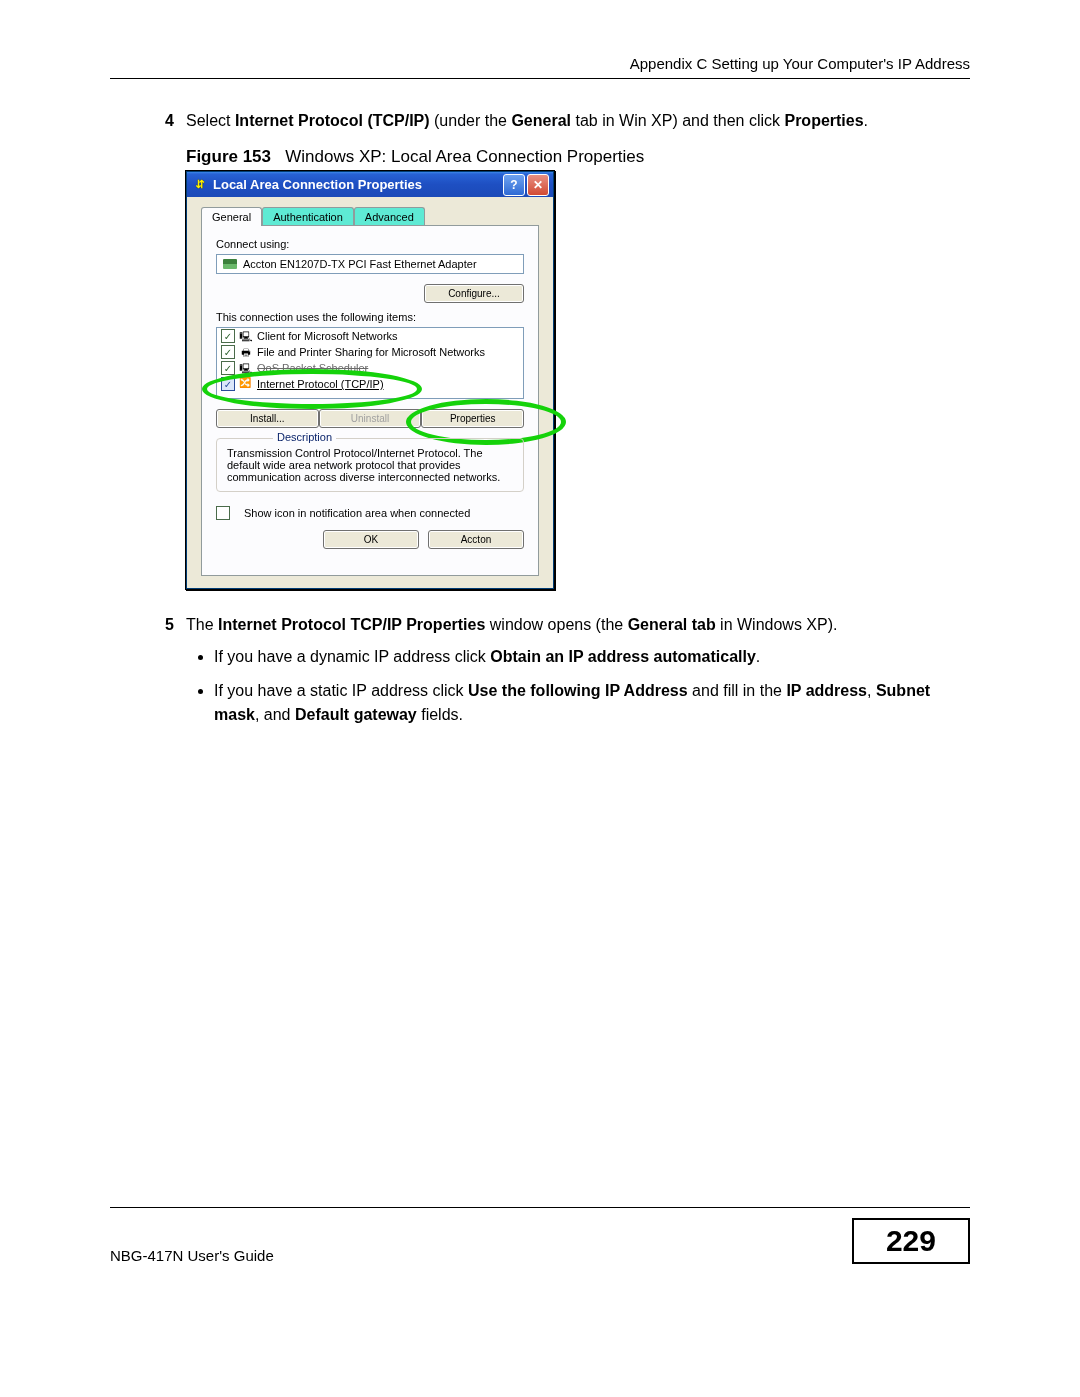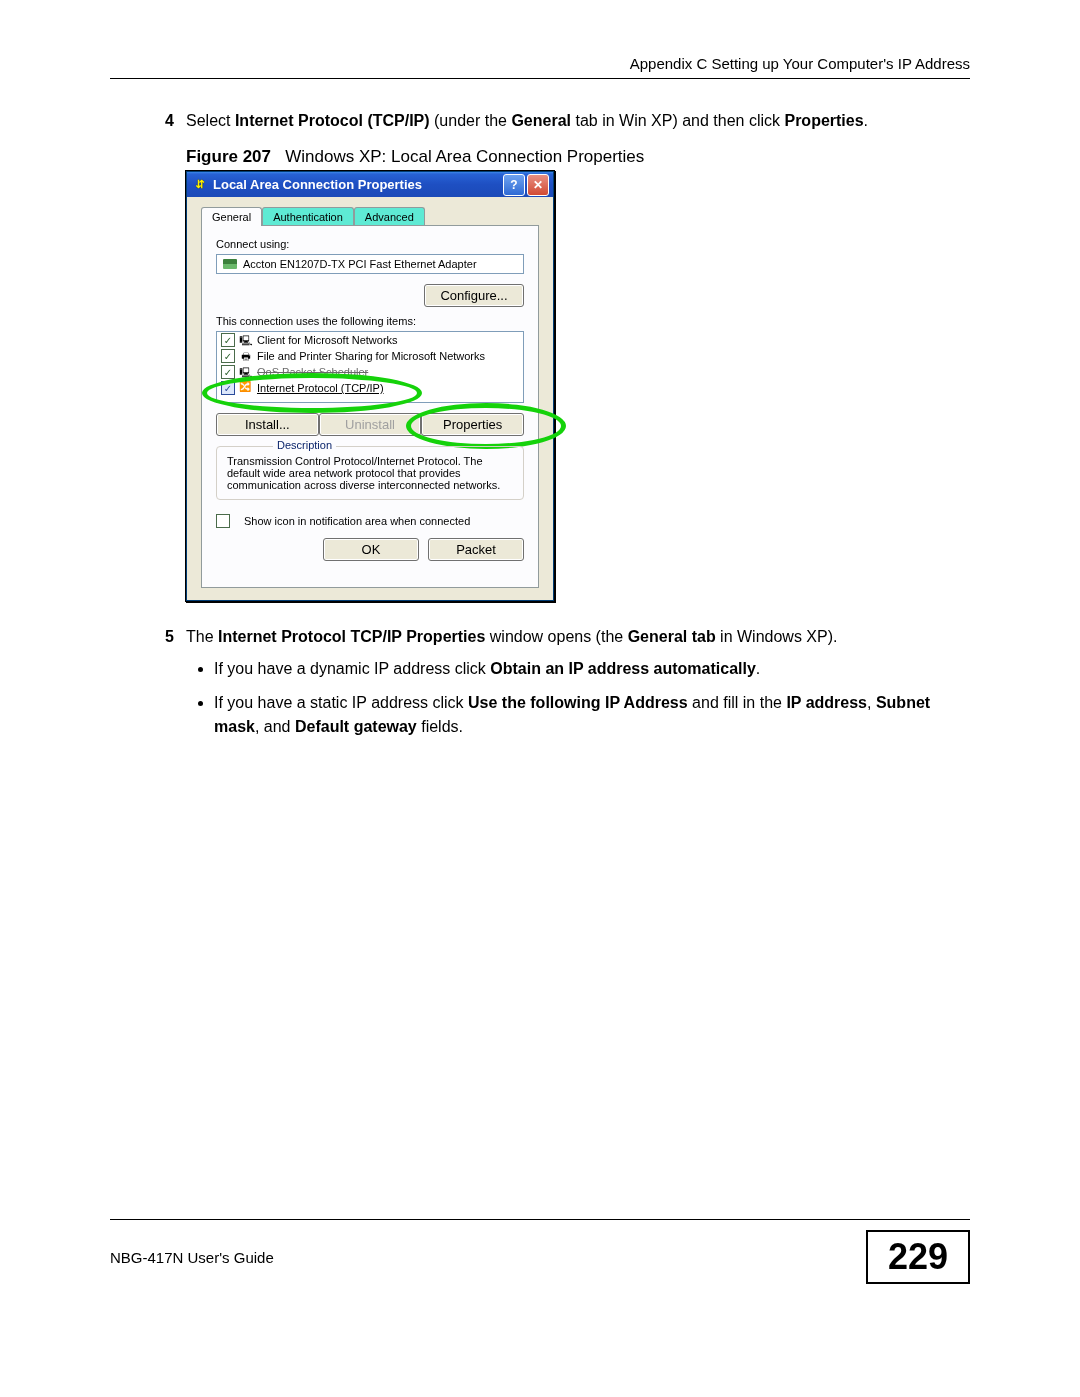--- a/index.html
+++ b/index.html
@@ -131,21 +131,21 @@
     background: linear-gradient(to bottom, #3b803b 50%, #6ab86a 50%);
     margin-right: 6px;
     border-radius: 1px;
   }
   .btn-row { text-align: right; margin-top: 10px;}
   .xp-btn {
     display: inline-block;
     min-width: 82px;
     padding: 3px 8px;
     text-align: center;
-    font-size: 13px;
+    font-size: 10px;
     background: #ece9d8;
     border: 1px solid #707070;
     border-radius: 3px;
     box-shadow: inset 0 0 0 1px #fff;
   }
   .xp-btn.disabled { color: #a0a0a0; }
   .items-list {
     background: #fff;
     border: 1px solid #7f9db9;
     height: 70px;
@@ -226,54 +226,54 @@
     padding-left: 28px;
   }
   .bullets li {
     font-size: 16px;
     line-height: 1.5;
     margin-bottom: 10px;
   }
 
   .footer-row {
     display: flex;
-    align-items: center;
+    align-items: flex-end;
     justify-content: space-between;
     margin-top: 470px;
   }
   .footer-hr {
     border: none;
     border-top: 1px solid #000;
     margin: 0 0 10px 0;
   }
   .doc-title { font-size: 15px; }
   .page-box {
     border: 2px solid #000;
-    padding: 4px 20px;
-    font-size: 36px;
+    padding: 4px 32px;
+    font-size: 30px;
     font-weight: bold;
     font-family: Verdana, Arial, sans-serif;
   }
 </style>
 </head>
 <body>
 
 <div class="page">
   <div class="header-line">Appendix C Setting up Your Computer's IP Address</div>
   <hr class="hr">
 
   <div class="step">
     <div class="step-num">4</div>
     <div class="step-body">
       <span>Select </span><span class="bold">Internet Protocol (TCP/IP)</span><span> (under the </span><span class="bold">General</span><span> tab in Win XP) and then click </span><span class="bold">Properties</span><span>.</span>
     </div>
   </div>
 
   <div class="figure-caption">
-    <span class="fig-label">Figure 207</span>&nbsp;&nbsp;&nbsp;<span>Windows XP: Local Area Connection Properties</span>
+    <span class="fig-label">Figure 153</span>&nbsp;&nbsp;&nbsp;<span>Windows XP: Local Area Connection Properties</span>
   </div>
 
   <div class="xp-dialog">
     <div class="titlebar">
       <span class="title-icon">⇵</span>
       <span class="title-text">Local Area Connection Properties</span>
       <span class="title-btn help">?</span>
       <span class="title-btn">✕</span>
     </div>
     <div class="dlg-body">
@@ -332,21 +332,21 @@
           <div>Transmission Control Protocol/Internet Protocol. The default wide area network protocol that provides communication across diverse interconnected networks.</div>
         </div>
 
         <div class="chk-row">
           <span class="chk"></span>
           <span>Show icon in notification area when connected</span>
         </div>
 
         <div class="dlg-footer">
           <span class="xp-btn">OK</span>
-          <span class="xp-btn">Packet</span>
+          <span class="xp-btn">Accton</span>
         </div>
       </div>
     </div>
   </div>
 
   <div class="step" style="margin-top:24px;">
     <div class="step-num">5</div>
     <div class="step-body">
       <span>The </span><span class="bold">Internet Protocol TCP/IP Properties</span><span> window opens (the </span><span class="bold">General tab</span><span> in Windows XP).</span>
       <ul class="bullets">

